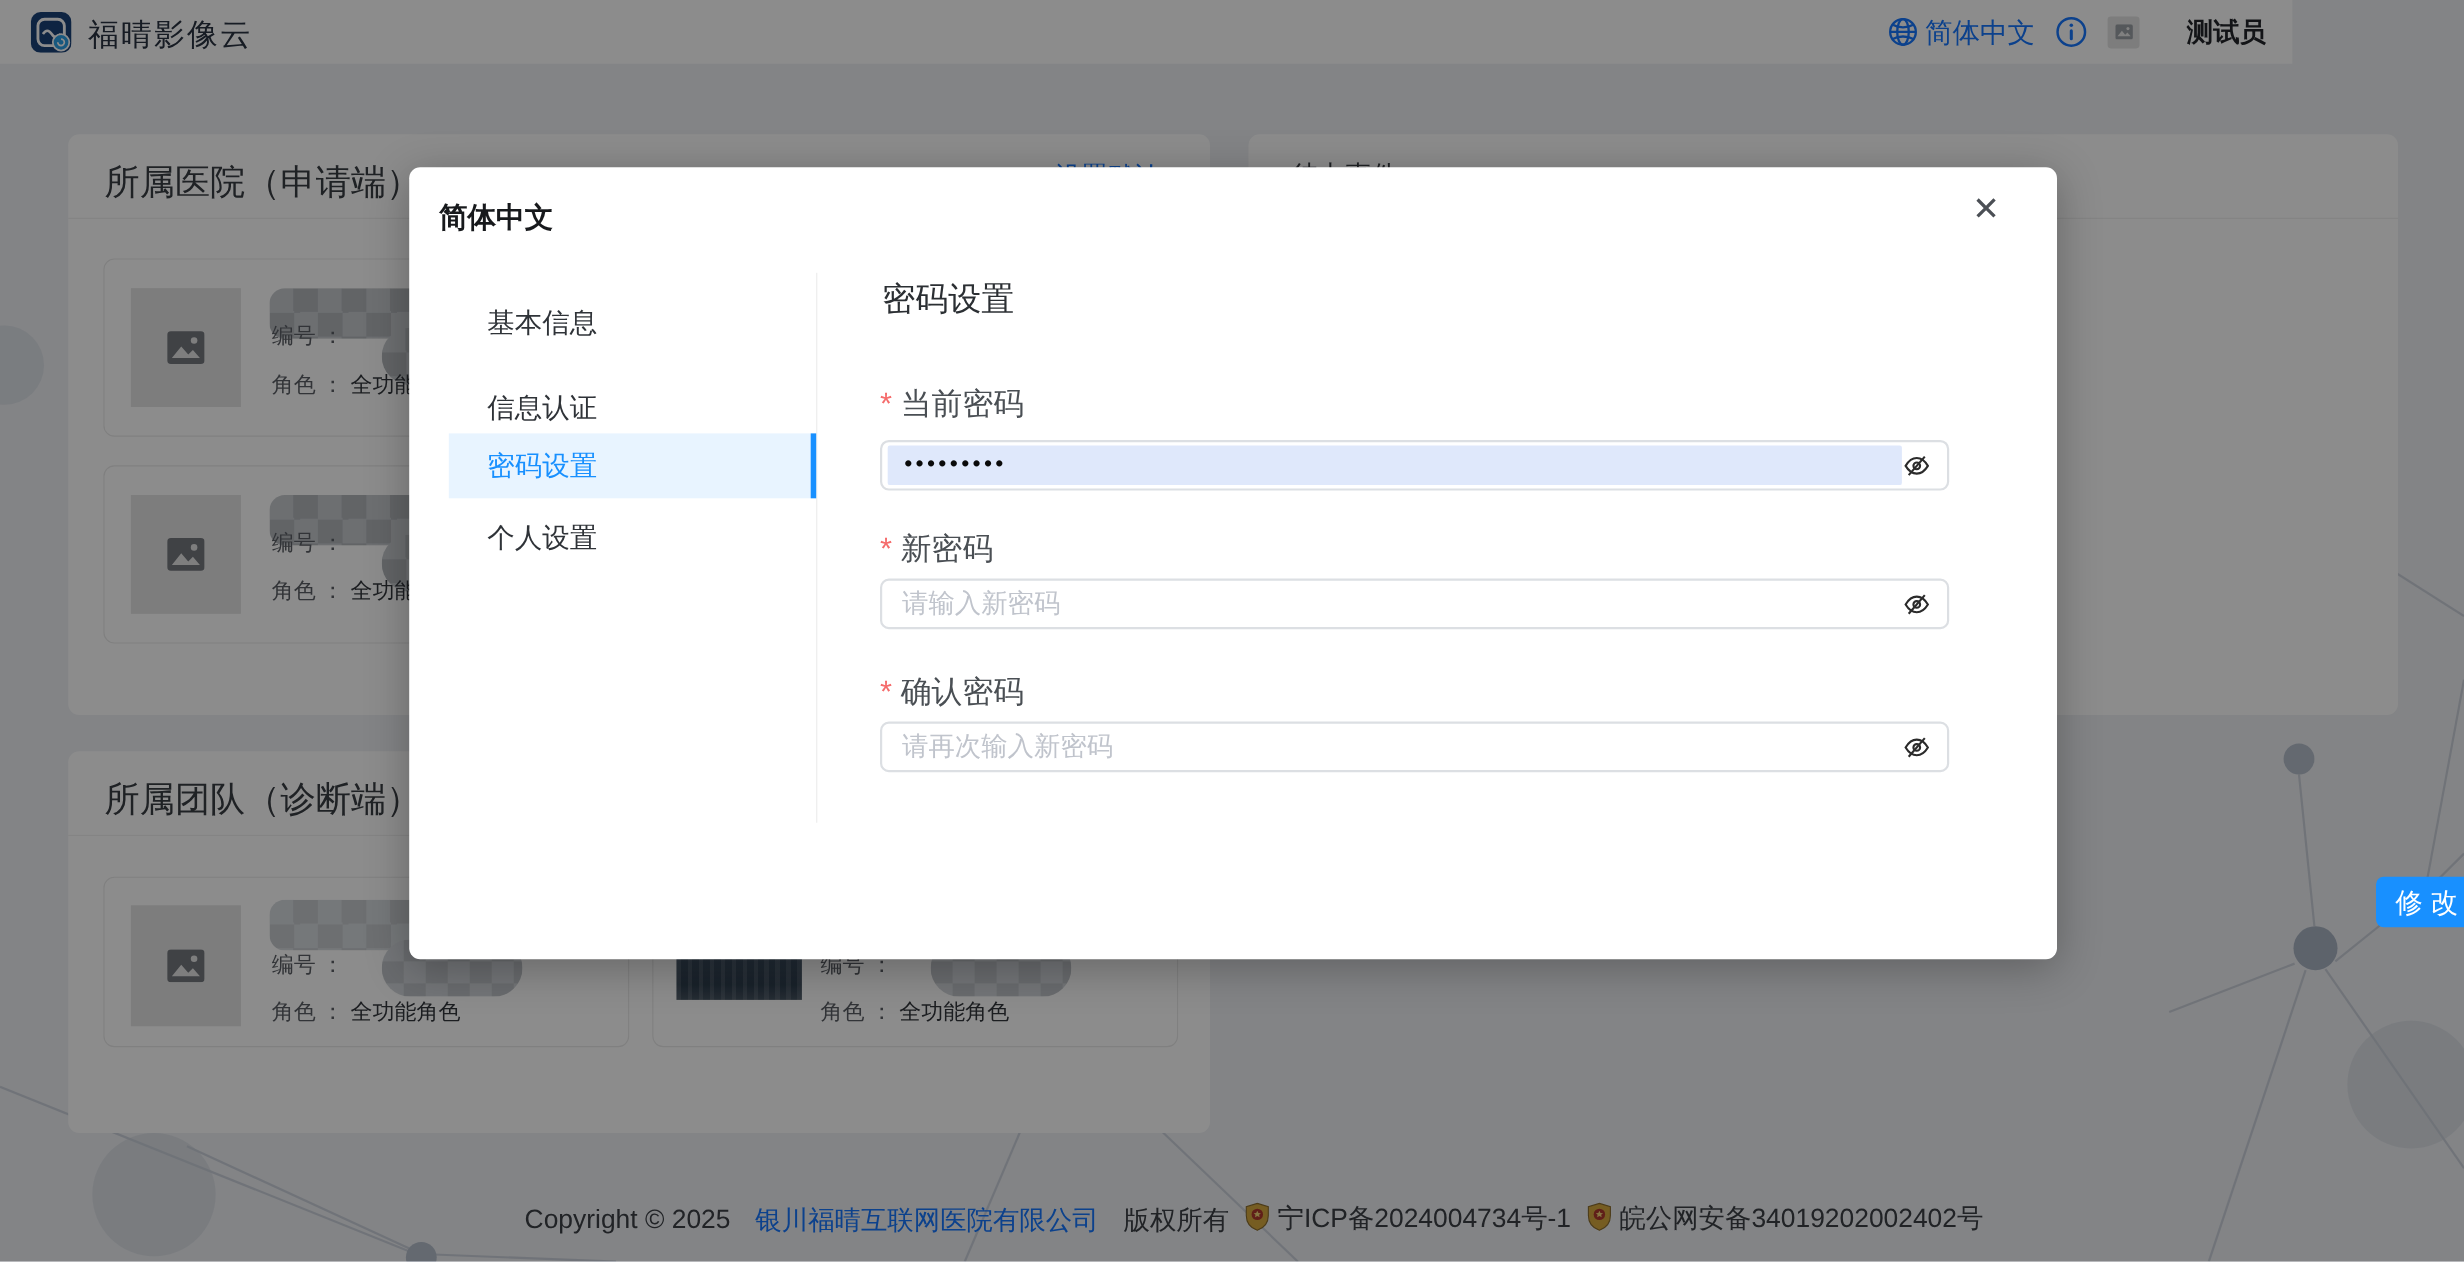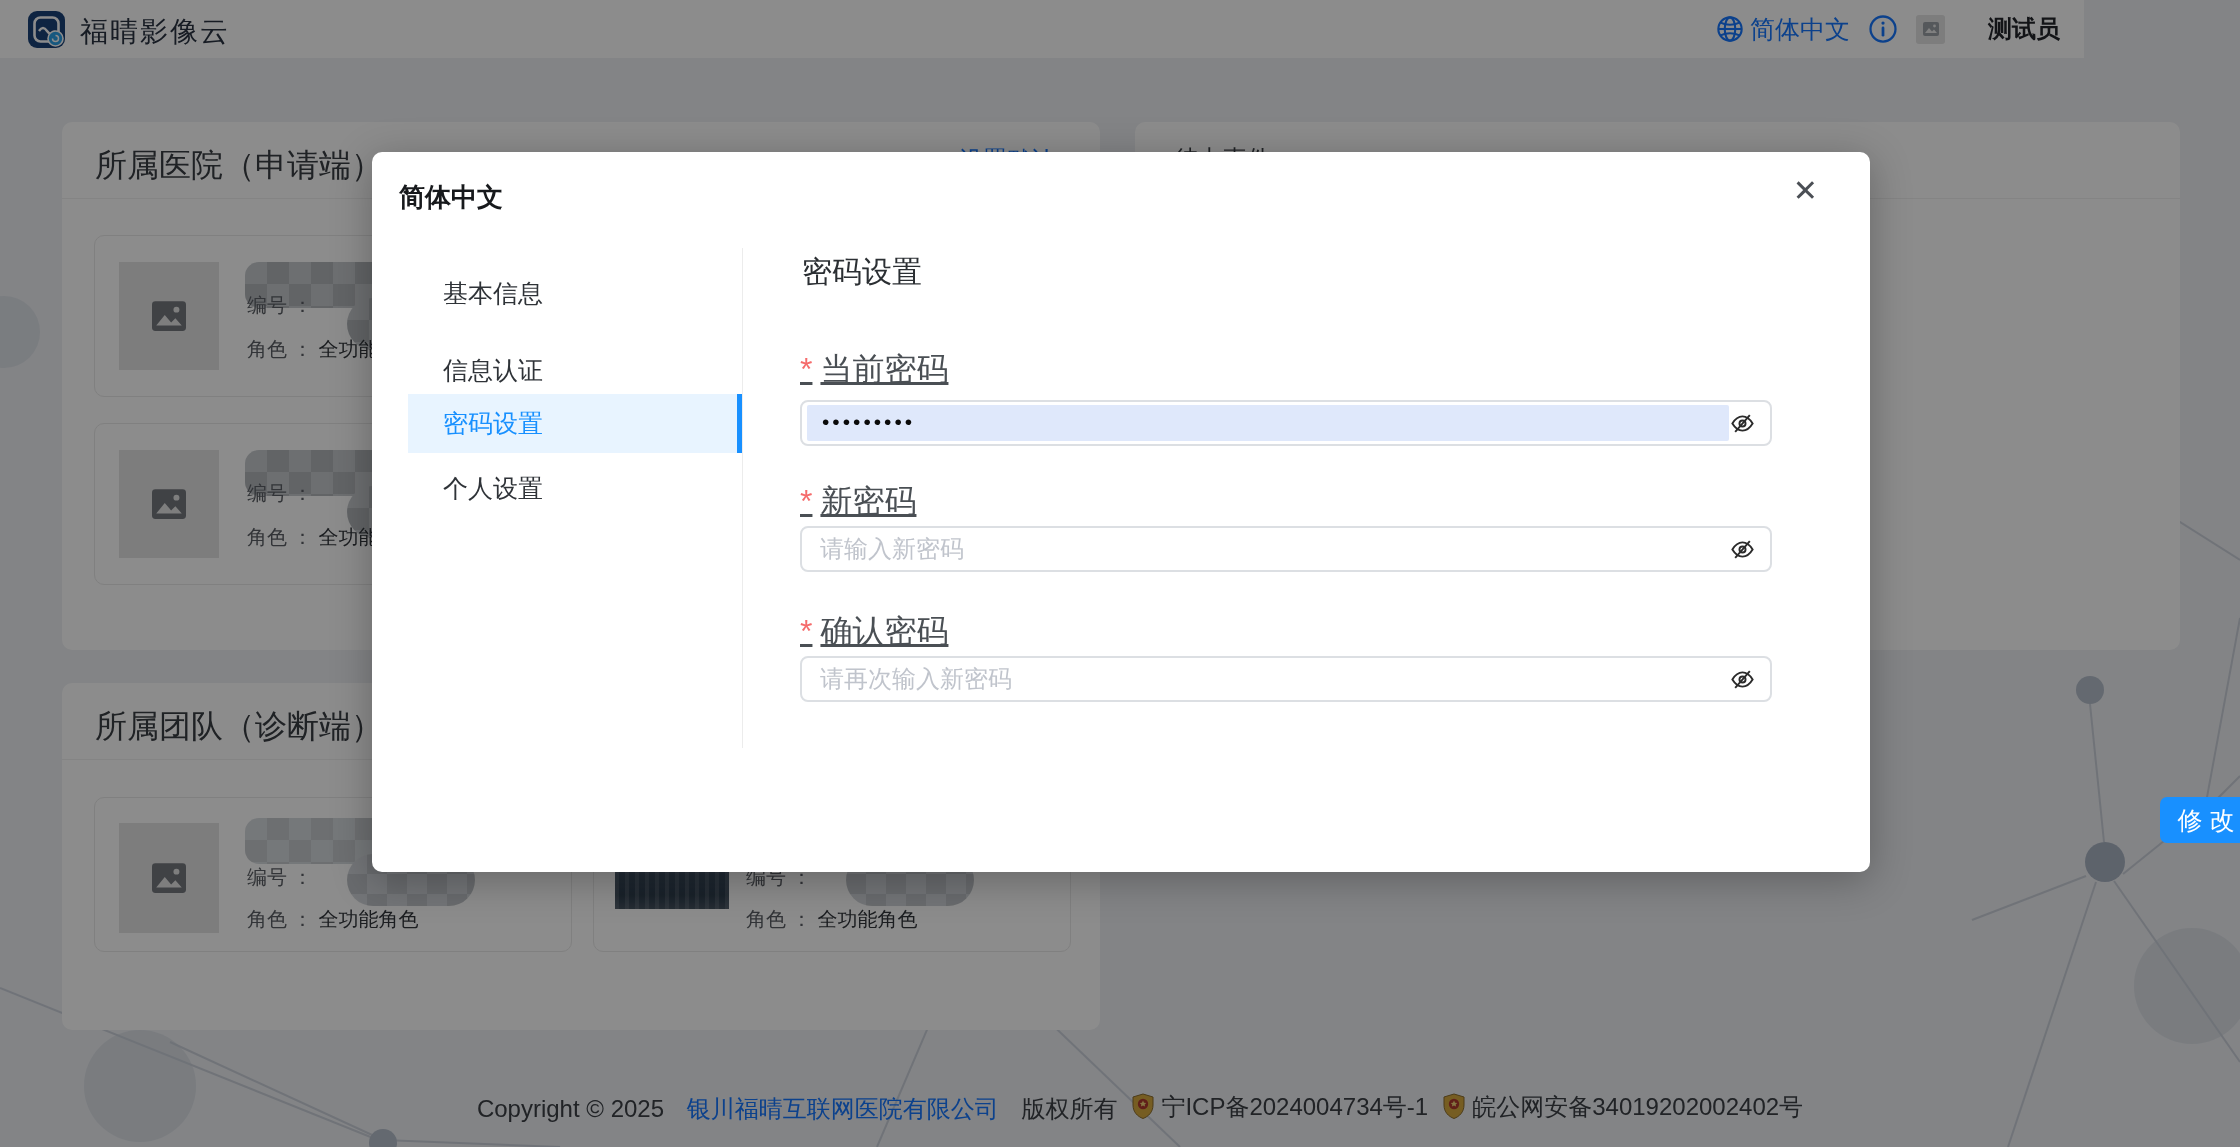--- a/index.html
+++ b/index.html
@@ -67,21 +67,21 @@
 
   .sidebar{position:absolute;left:0;top:96px;width:370px;height:500px;border-right:1px solid #ececec;}
   .tab{position:absolute;left:36px;width:334px;height:59px;display:flex;align-items:center;
     padding-left:35px;box-sizing:border-box;font-size:25px;color:#2f3338;cursor:pointer;}
   .tab-0{top:16px;} .tab-1{top:93px;} .tab-2{top:146px;} .tab-3{top:211px;}
   .tab.active{background:#e8f4ff;color:#1890ff;}
   .tab.active::after{content:"";position:absolute;right:0;top:0;bottom:0;width:5px;background:#1890ff;}
 
   .content{position:absolute;left:418px;top:0;width:1080px;height:720px;}
   .content h2{position:absolute;left:12px;top:100px;margin:0;font-size:30px;font-weight:500;color:#2b2f33;}
-  .f-label{position:absolute;left:10px;font-size:32px;color:#4a4f54;text-decoration:underline;}
+  .f-label{position:absolute;left:10px;font-size:28px;color:#4a4f54;}
   .f-label .req{color:#f56c6c;margin-right:8px;}
   .lbl-0{top:196px;} .lbl-1{top:328px;} .lbl-2{top:458px;}
   .inputbox{position:absolute;left:10px;width:972px;height:46px;border:2px solid #dcdfe3;border-radius:8px;
     background:#fff;box-sizing:border-box;display:flex;align-items:center;}
   .in-0{top:248px;} .in-1{top:374px;} .in-2{top:504px;}
   .inputbox input{flex:1;height:40px;border:none;outline:none;background:transparent;
     font-size:24px;color:#c2410c;padding:0 10px 0 18px;font-family:inherit;}
   .inputbox input::placeholder{color:#c0c4cc;}
   .pwd-sel{display:block;margin-left:5px;width:926px;height:36px;line-height:34px;background:#dfe8fb;
     padding-left:15px;font-size:21px;letter-spacing:3px;color:#0a0a0a;border-radius:2px;white-space:nowrap;overflow:hidden;}

